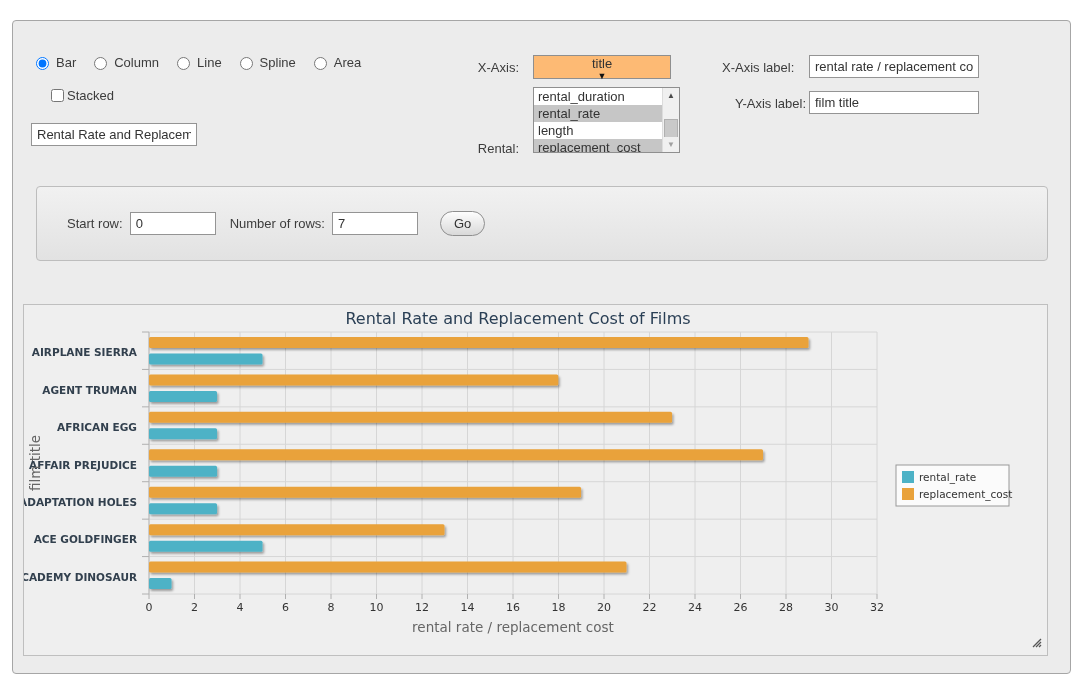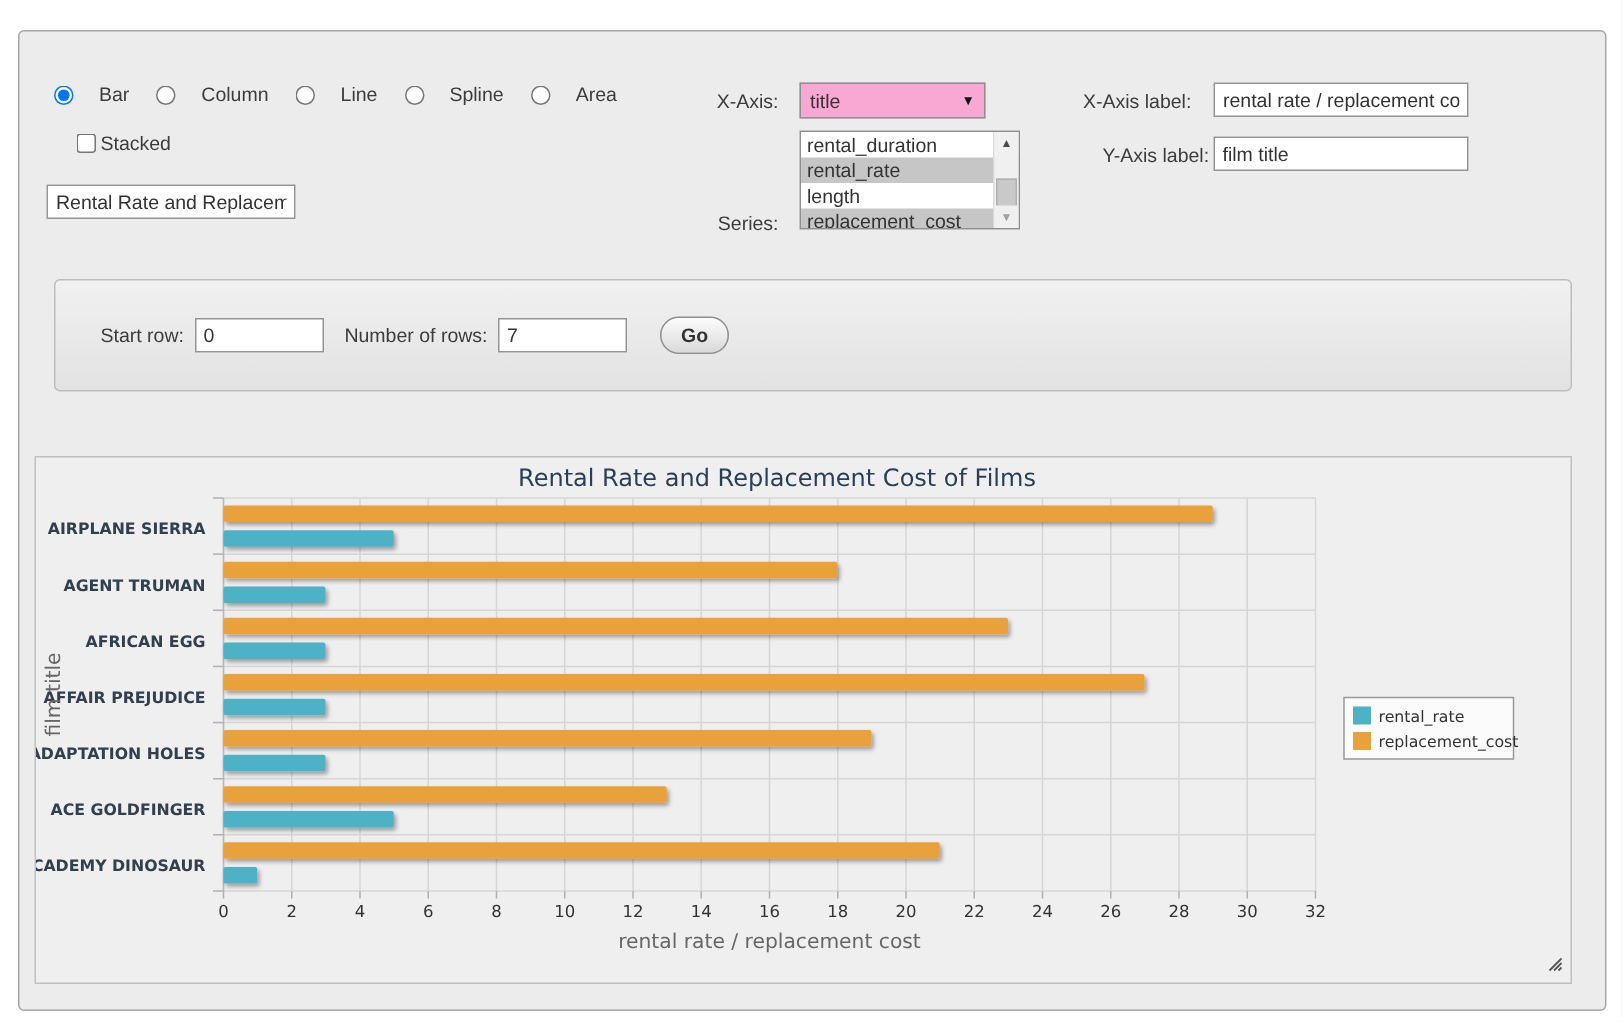--- a/index.html
+++ b/index.html
@@ -17,28 +17,28 @@
     border:1px solid #9b9b9b; box-shadow:2px 2px 3px rgba(0,0,0,0.25);
     padding:5px 13px; font-weight:bold; font-size:13px; color:#333; white-space:nowrap;
   }
   .lbl { font-size:13px; color:#3c3c3c; }
   input.text {
     border:1px solid #949494; height:23px; font-size:13px; padding:2px 5px;
     color:#333; background:#fff; font-family:"Liberation Sans",sans-serif;
   }
   
   .type-row { position:absolute; left:18px; top:33px; display:flex; align-items:center; gap:13px; }
-  .radio-item { display:flex; align-items:center; gap:14px; cursor:default; }
+  .radio-item { display:flex; align-items:center; gap:4px; cursor:default; }
   .check-row { position:absolute; left:34px; top:65px; display:flex; align-items:center; gap:0;justify-content:center; }
   .title-input { position:absolute; left:18px; top:102px; width:166px; }
   
   .xaxis-label { position:absolute; left:418px; top:39px; width:88px; text-align:right; }
   .fake-select {
-    position:absolute; left:520px; top:34px; width:124px; height:24px; background:#f9a8d4;
-    border:1px solid #8f8f8f; display:flex; align-items:center; padding:0 6px; cursor:default;
+    position:absolute; left:520px; top:34px; width:138px; height:24px; background:#fdba74;
+    border:1px solid #8f8f8f; display:flex; align-items:center; padding:0 6px; cursor:default;flex-direction:column;
   }
   .fake-select .sel-val { flex:1; font-size:13px; color:#333; }
   .fake-select .arrow { font-size:9px; color:#111; }
   
   .series-label { position:absolute; left:418px; top:120px; width:88px; text-align:right; }
   .multiselect {
     position:absolute; left:520px; top:66px; width:147px; height:66px; background:#fff;
     border:1px solid #8f8f8f; display:flex; overflow:hidden;
   }
   .ms-options { flex:1; overflow:hidden; }
@@ -58,21 +58,21 @@
   .rows-panel {
     position:absolute; left:23px; top:165px; width:1012px; height:75px;
     background:linear-gradient(#f1f1f1, #e2e2e2); border:1px solid #bdbdbd; border-radius:4px;
     display:flex; align-items:center; padding-left:30px;
   }
   .rows-panel .gap-s { width:7px; } .rows-panel .gap-m { width:14px; }
   .rows-input { width:86px; }
   .go-btn {
     margin-left:22px; padding:4px 13px; font-size:13px; color:#333;
     background:linear-gradient(#fdfdfd, #d9d9d9); border:1px solid #8f8f8f; border-radius:13px;
-    font-family:"Liberation Sans",sans-serif; cursor:default;font-weight:bold;
+    font-family:"Liberation Sans",sans-serif; cursor:default;
   }
   
   .chart-box {
     position:absolute; left:10px; top:283px; width:1025px; height:352px;
     background:#efefef; border:1px solid #bfbfbf;
   }
   .chart-box svg { display:block; }
   svg text { font-family:"DejaVu Sans", sans-serif; }
 </style>
 </head>
@@ -109,21 +109,21 @@
   </label>
 
   <input class="text title-input" value="Rental Rate and Replacement Cost of Films" style="">
 
   <span class="lbl xaxis-label">X-Axis:</span>
   <div class="fake-select">
     <span class="sel-val">title</span>
     <span class="arrow">▼</span>
   </div>
 
-  <span class="lbl series-label">Series:</span>
+  <span class="lbl series-label">Rental:</span>
   <div class="multiselect">
     <div class="ms-options" id="series-options">
         <div class="ms-option">rental_duration</div>
         <div class="ms-option selected">rental_rate</div>
         <div class="ms-option">length</div>
         <div class="ms-option selected">replacement_cost</div>
       </div>
     <div class="ms-scrollbar">
       <div class="ms-btn up">▲</div>
       <div class="ms-thumb"></div>

